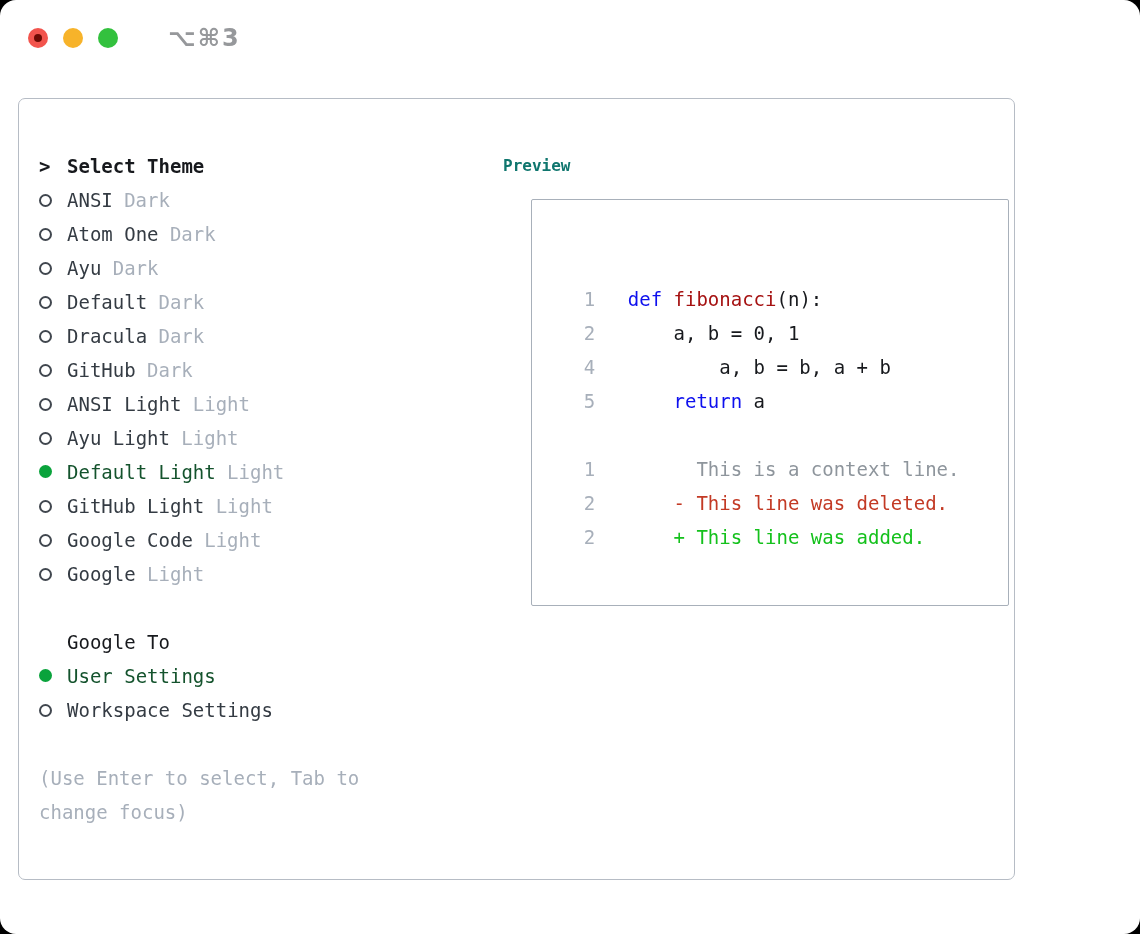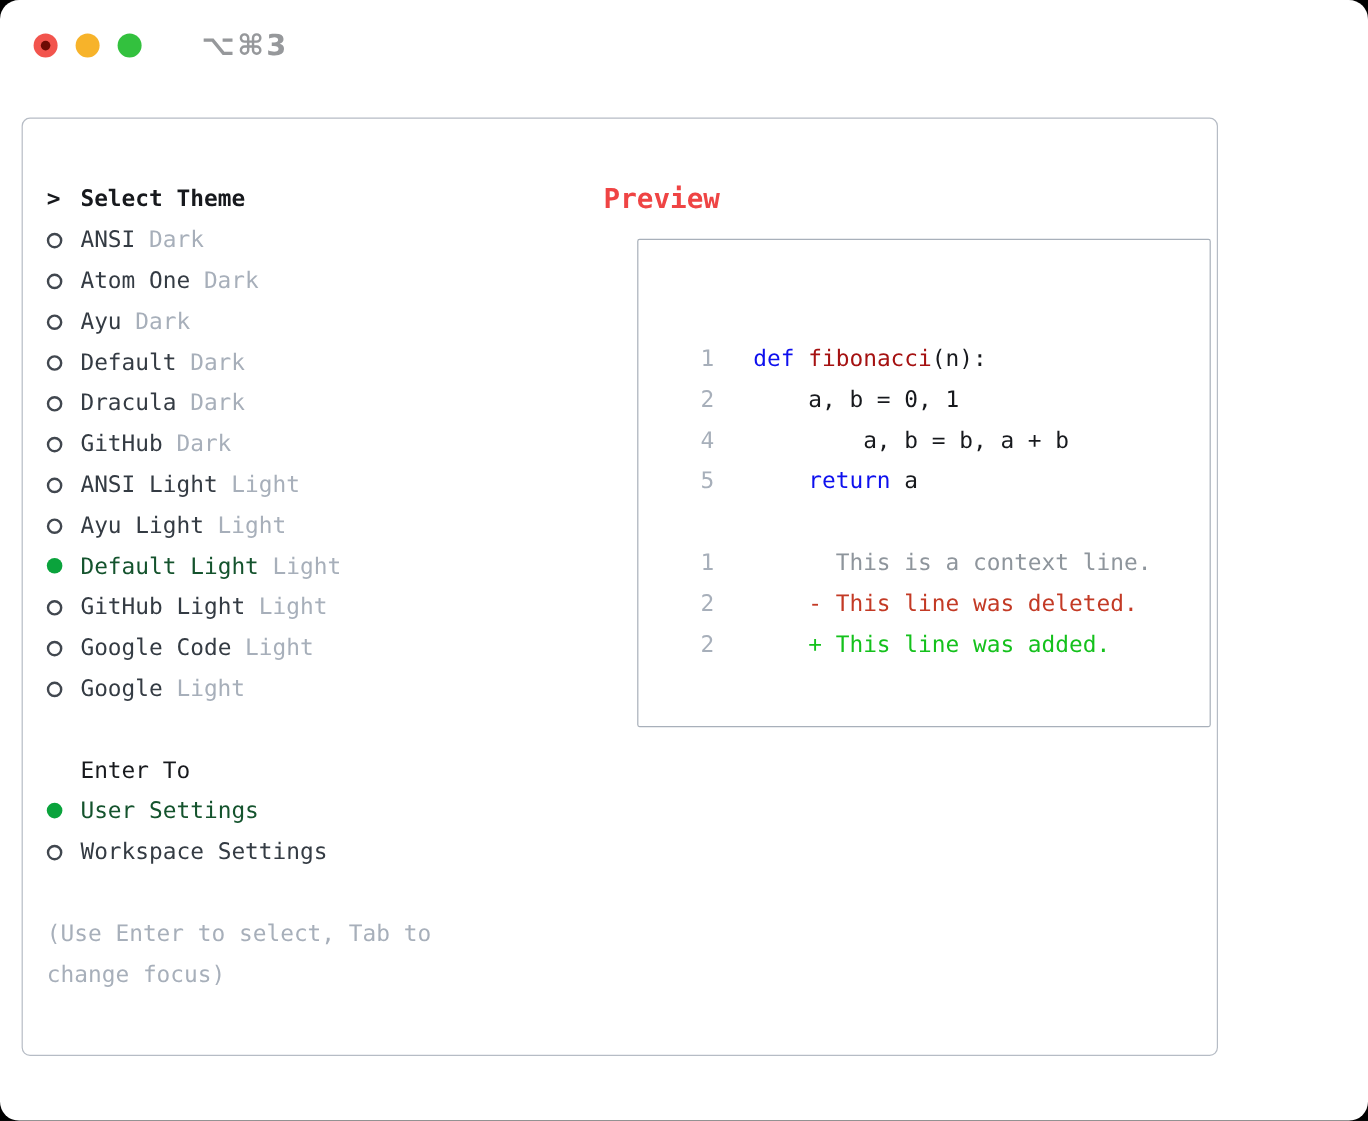--- a/index.html
+++ b/index.html
@@ -28,21 +28,21 @@
   .marker .prompt{position:absolute;left:0;top:0;line-height:34px;font-weight:bold;color:#17191d;}
   .hdr{font-weight:bold;color:#17191d;text-align:right;}
   .tname{color:#343b43;}
   .theme-item.selected .tname{color:#14532d;}
   .ttag{color:#a7afba;margin-left:11.4px;}
   .spacer{height:34px;}
   .apply-hdr{color:#17191d;}
   .helptext{width:390px;white-space:normal;line-height:34px;color:#a7afba;margin-top:0;}
 
   
-  .preview-header{position:absolute;left:484px;top:50px;font-size:23px;line-height:34px;font-weight:bold;color:#ef4444;}
+  .preview-header{position:absolute;left:484px;top:50px;font-size:16px;line-height:34px;font-weight:bold;color:#0f766e;}
   .previewbox{position:absolute;left:512px;top:100px;width:478px;height:407px;border:1.5px solid #a8b0ba;border-radius:2px;box-sizing:border-box;background:#fff;overflow:hidden;}
   .codepane{padding:48px 0 0 6px;font-size:19px;line-height:34px;}
   .cline{white-space:pre;height:34px;}
   .lineno{display:inline-block;width:44px;color:#a7afba;}
   .tok-kw{color:#0e10ee;}
   .tok-fn{color:#a51111;}
   .tok-pl{color:#17191d;}
   .tok-ctx{color:#8e959c;}
   .tok-del{color:#c33a25;}
   .tok-add{color:#14c11c;}
@@ -139,21 +139,21 @@
 
   <div class="row theme-item">
     <span class="marker"><span class="circ"></span></span>
     <span class="tname">Google</span>
     <span class="ttag">Light</span>
   </div>
 </div>
       <div class="spacer"></div>
       <div class="row">
         <span class="marker"></span>
-        <span class="apply-hdr">Enter To</span>
+        <span class="apply-hdr">Google To</span>
       </div>
       <div id="apply-list">
   <div class="row theme-item selected">
     <span class="marker"><span class="circ filled"></span></span>
     <span class="tname">User Settings</span>
   </div>
 
   <div class="row theme-item">
     <span class="marker"><span class="circ"></span></span>
     <span class="tname">Workspace Settings</span>

